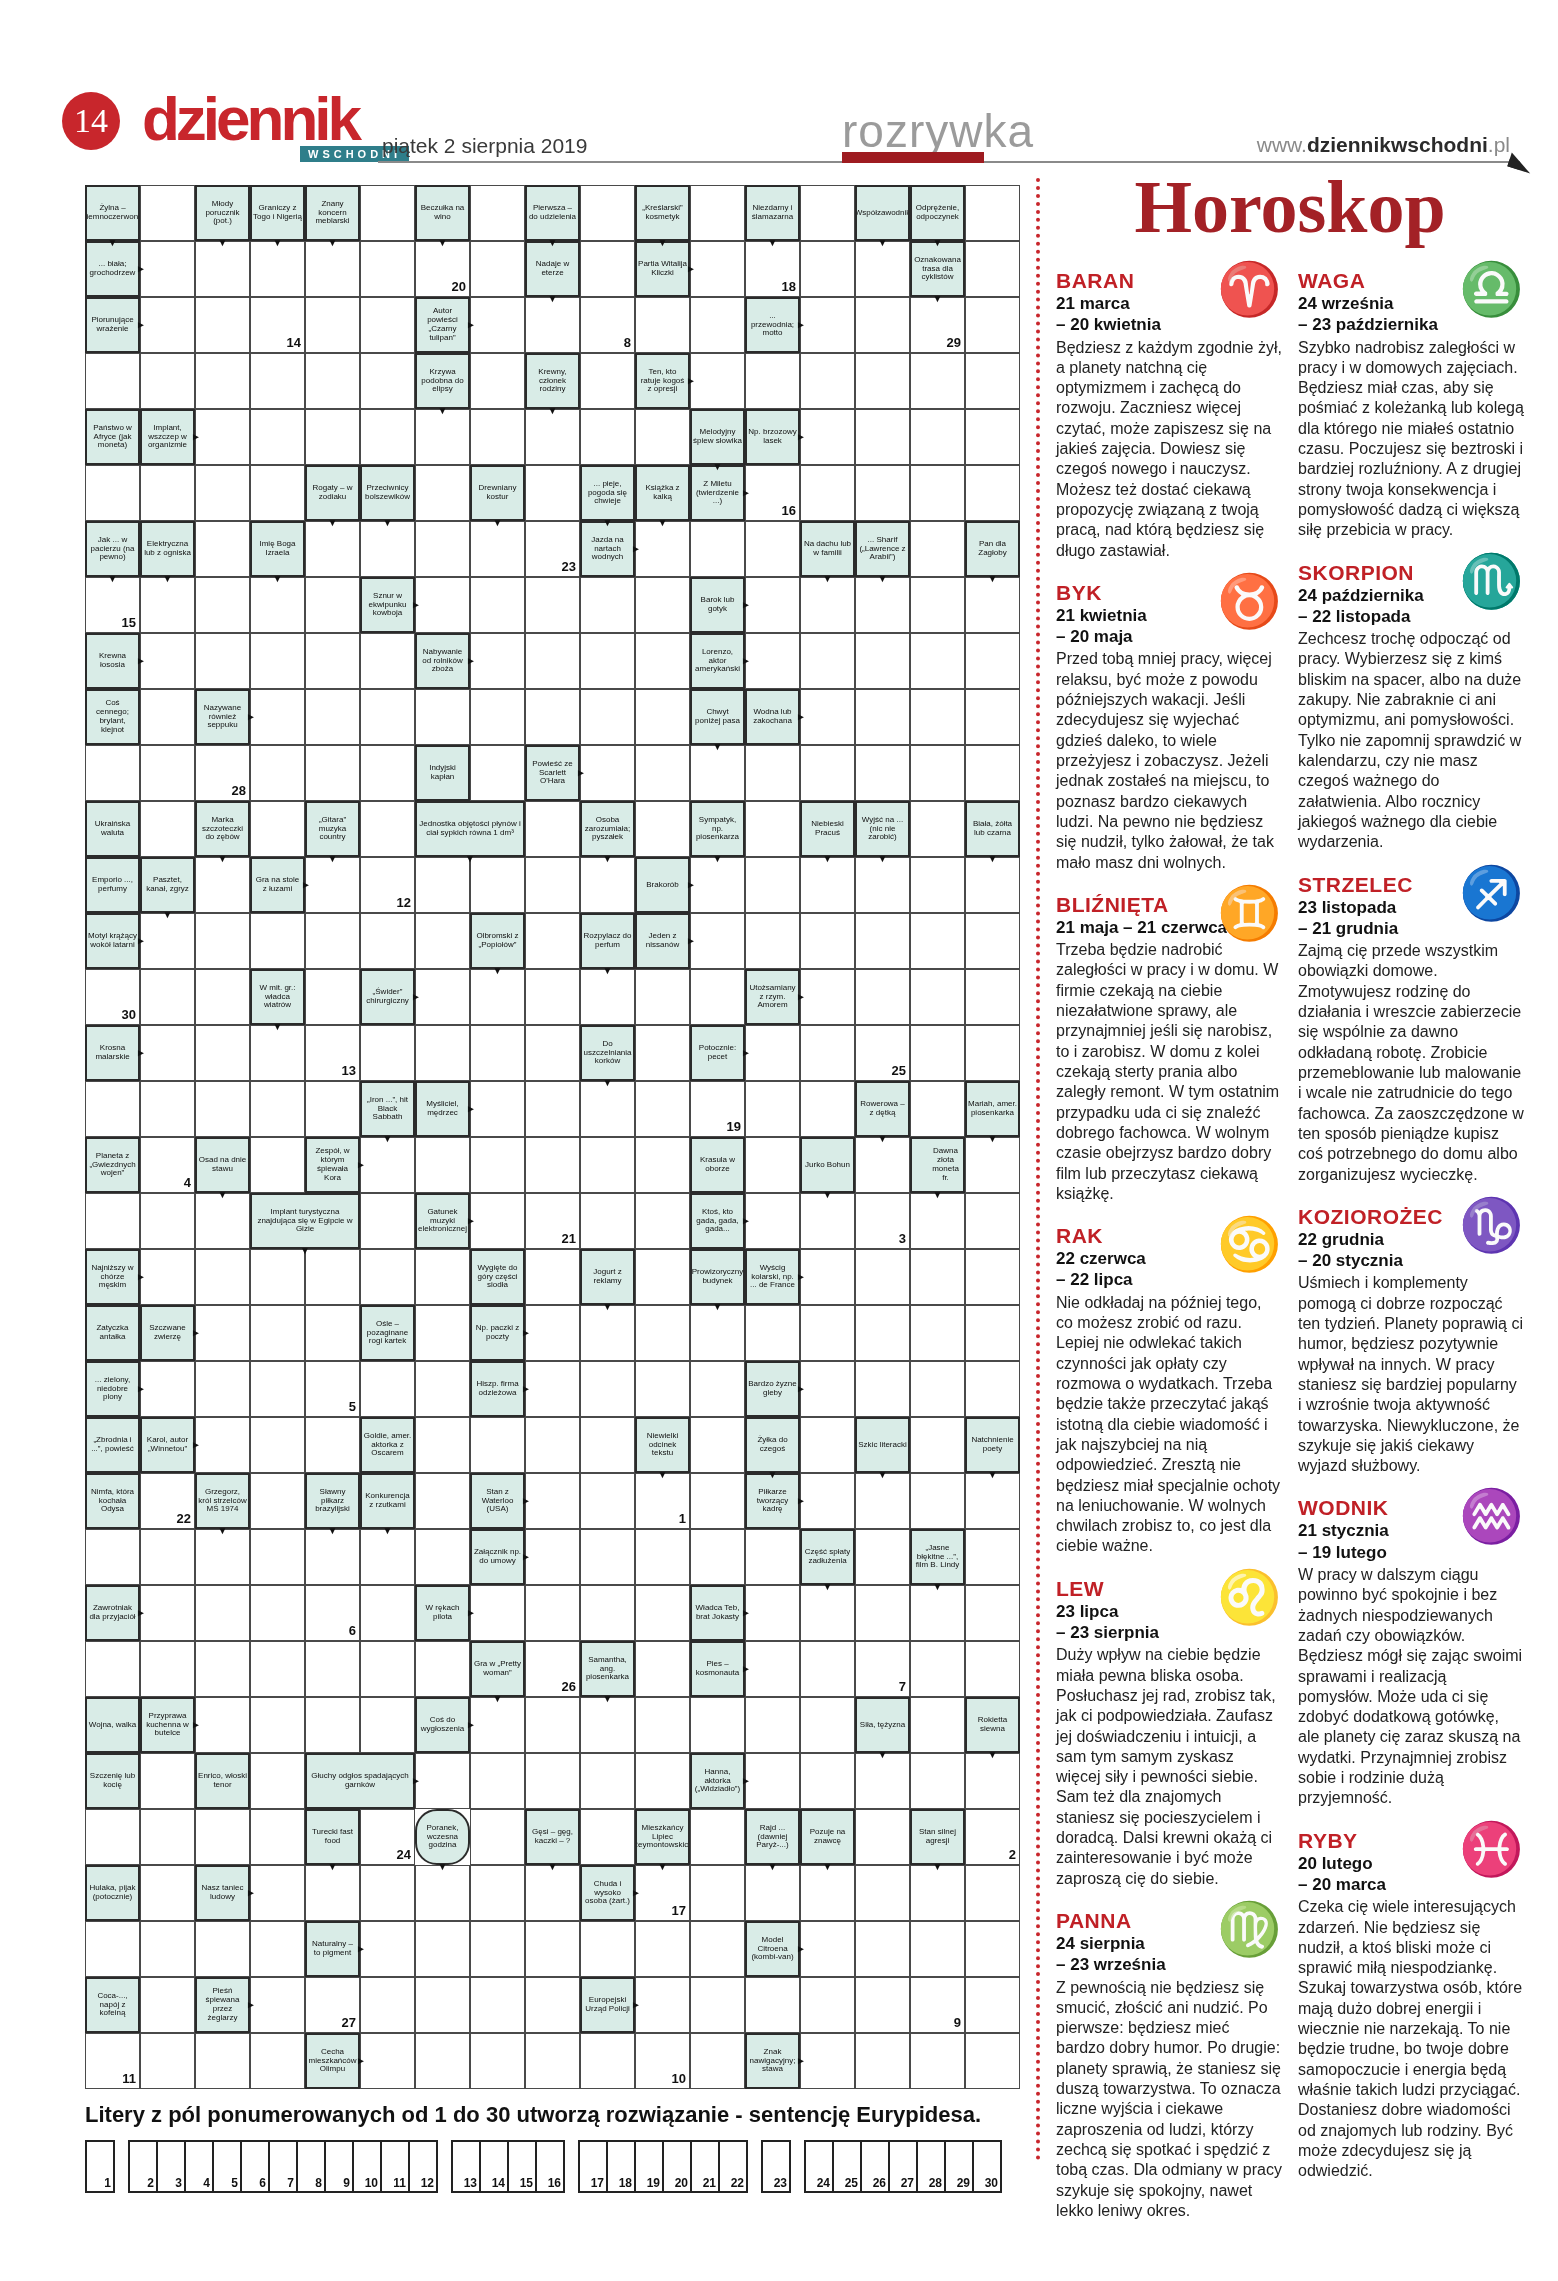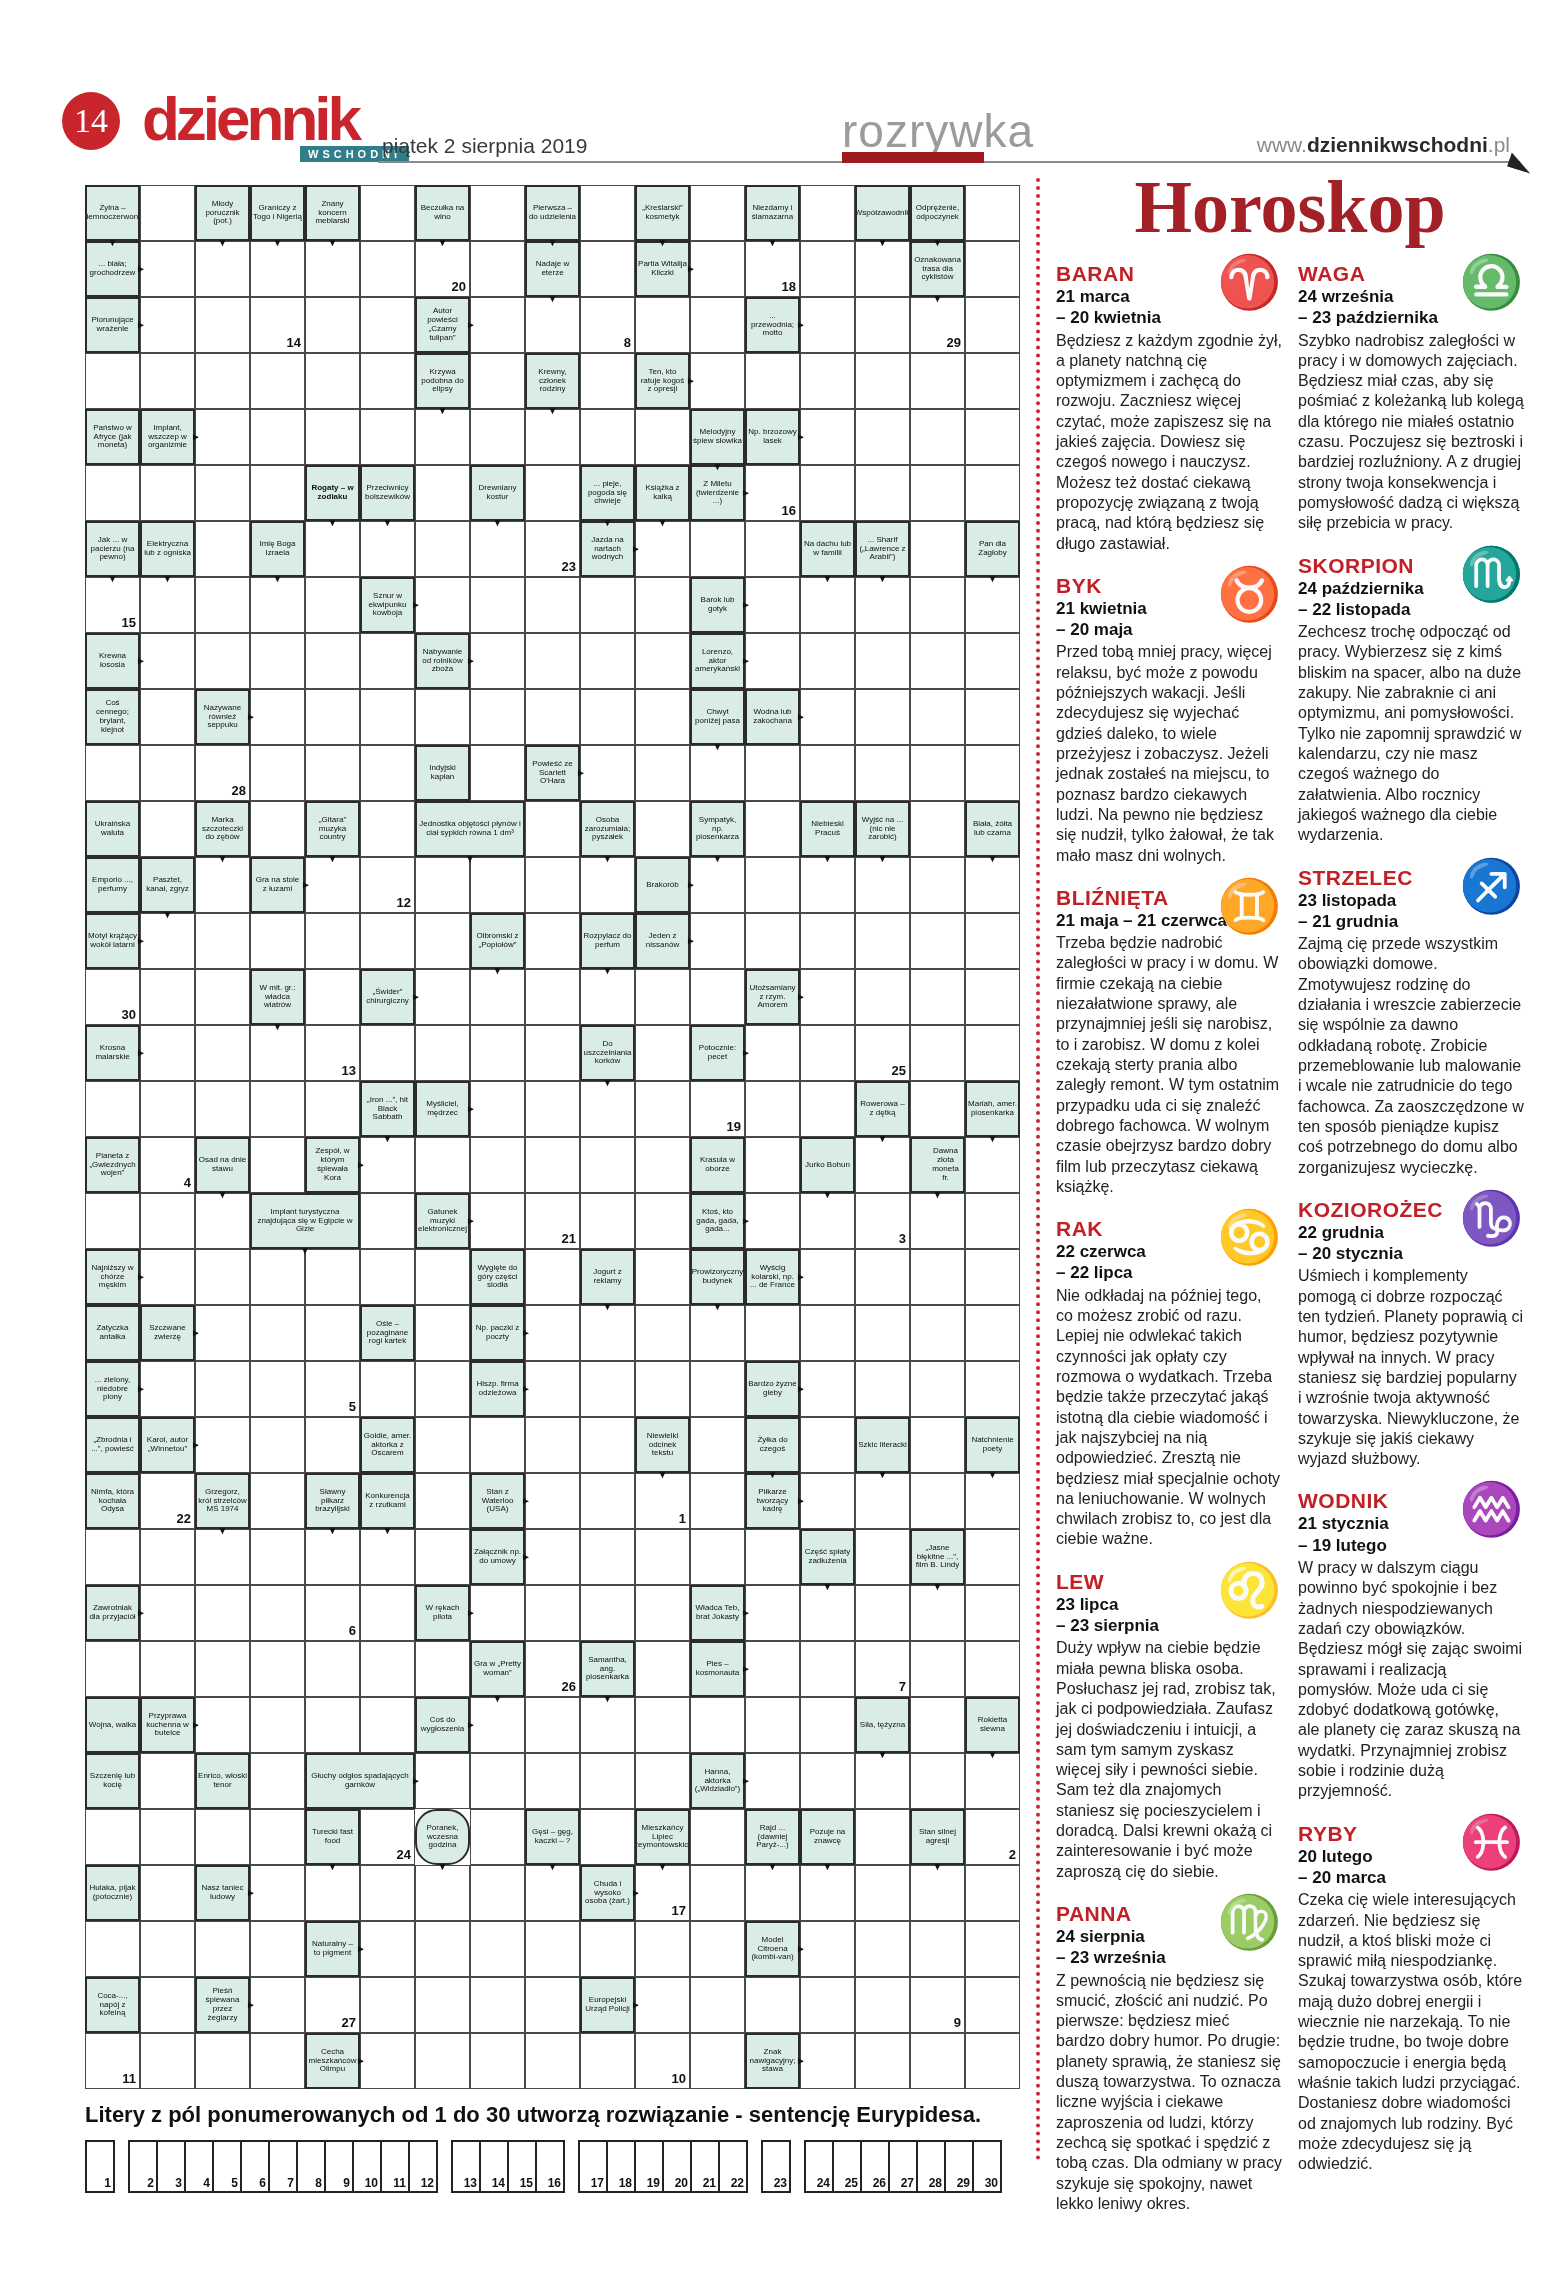--- a/index.html
+++ b/index.html
@@ -35,21 +35,21 @@
       padding:1px;color:#101010;overflow:hidden;overflow-wrap:break-word;}
   .num{position:absolute;right:3px;bottom:2px;font-size:13px;font-weight:bold;color:#111;}
   .ar{position:absolute;font-size:10px;color:#111;z-index:6;line-height:1;}
 
   
   .sep{position:absolute;left:1036px;top:178px;height:1984px;border-left:4px dotted #c8262c;}
 
   
   .horo{position:absolute;left:1056px;top:170px;width:468px;}
   .horo-title{font-family:"Liberation Serif",serif;font-weight:bold;font-size:74px;
-      color:#a32126;text-align:center;line-height:1;margin-bottom:18px;}
+      color:#a32126;text-align:center;line-height:1;margin-bottom:25px;}
   .horo-cols{display:flex;gap:16px;}
   .horo-col{width:226px;}
   .sign{margin-bottom:20px;position:relative;}
   .sign-name{color:#c02026;font-weight:bold;font-size:21px;letter-spacing:.5px;}
   .sign-dates{font-weight:bold;font-size:17px;line-height:1.25;color:#111;white-space:pre-line;}
   .sign-icon{position:absolute;right:0;top:-6px;font-size:52px;color:#d32b2f;line-height:1;}
   .sign-text{font-size:16px;line-height:1.27;color:#222;margin-top:2px;}
 
   
   .sol-label{position:absolute;left:85px;top:2102px;font-size:22px;font-weight:bold;color:#111;}
@@ -165,21 +165,21 @@
     <div class="cell clue" style="grid-area: 5 / 12;">Melodyjny śpiew słowika</div>
     <div class="cell clue" style="grid-area: 5 / 13;">Np. brzozowy lasek</div>
     <div class="cell" style="grid-area: 5 / 14;"></div>
     <div class="cell" style="grid-area: 5 / 15;"></div>
     <div class="cell" style="grid-area: 5 / 16;"></div>
     <div class="cell" style="grid-area: 5 / 17;"></div>
     <div class="cell" style="grid-area: 6 / 1;"></div>
     <div class="cell" style="grid-area: 6 / 2;"></div>
     <div class="cell" style="grid-area: 6 / 3;"></div>
     <div class="cell" style="grid-area: 6 / 4;"></div>
-    <div class="cell clue" style="grid-area: 6 / 5; font-weight: bold;">Rogaty – w zodiaku</div>
+    <div class="cell clue" style="grid-area: 6 / 5;">Rogaty – w zodiaku</div>
     <div class="cell clue" style="grid-area: 6 / 6;">Przeciwnicy bolszewików</div>
     <div class="cell" style="grid-area: 6 / 7;"></div>
     <div class="cell clue" style="grid-area: 6 / 8;">Drewniany kostur</div>
     <div class="cell" style="grid-area: 6 / 9;"></div>
     <div class="cell clue" style="grid-area: 6 / 10;">... pieje, pogoda się chwieje</div>
     <div class="cell clue" style="grid-area: 6 / 11;">Książka z kalką</div>
     <div class="cell clue" style="grid-area: 6 / 12;">Z Miletu (twierdzenie ...)</div>
     <div class="cell" style="grid-area: 6 / 13;">
       <span class="num">16</span>
     </div>

